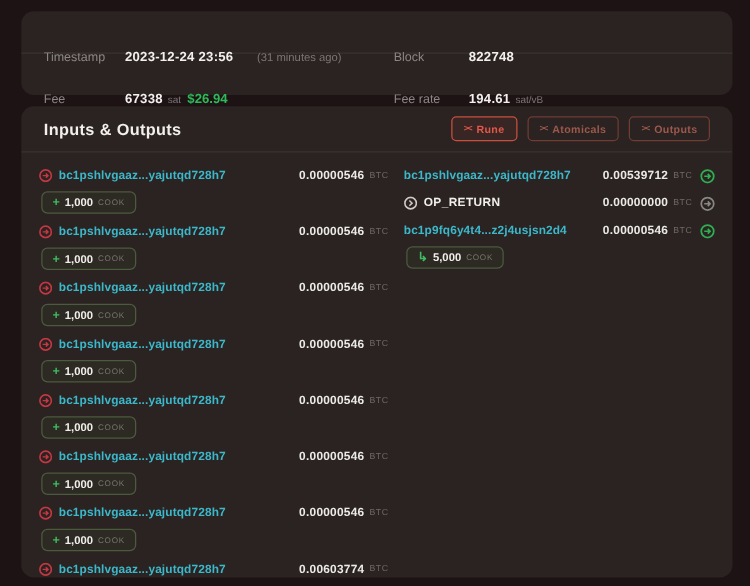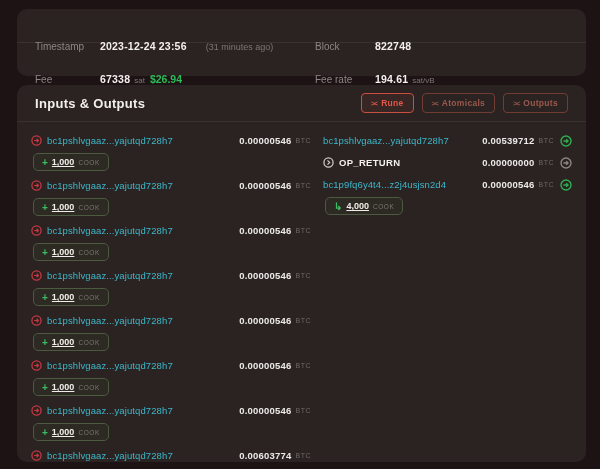--- a/index.html
+++ b/index.html
@@ -50,35 +50,35 @@
   .io-body { display:flex; padding:11px 14px 0 14px; gap:12px; }
   .col-inputs  { width:280px; }
   .col-outputs { flex:1; }
 
   .in-row { margin-bottom:7px; }
   .io-line { display:flex; align-items:center; height:15px; }
   .row-icon { display:flex; align-items:center; margin-right:5px; }
   .row-icon svg { display:block; }
   .in-icon { color:#c53843; }
   .addr {
-    font-size:9.5px; font-weight:normal; color:#3cb8cb; letter-spacing:.1px;
+    font-size:9.5px; font-weight:bold; color:#3cb8cb; letter-spacing:.1px;
     text-decoration:none; white-space:nowrap;
   }
   .spacer { flex:1; }
   .btc-val { font-size:9.5px; font-weight:bold; color:#eceae8; letter-spacing:.2px;margin-left:21px; }
   .btc-unit { font-size:7px; color:#6e6866; margin-left:4px; letter-spacing:.5px; }
 
   .rune-pill {
     display:inline-flex; align-items:center; gap:4px; height:18px;
     margin:5px 0 0 2px; padding:0 8px;
     border:1px solid #4c5a3f; border-radius:5px; background:rgba(80,110,60,0.10);
     cursor:pointer;
   }
   .rune-sign { color:#3dbd62; font-size:10px; font-weight:bold; }
-  .rune-amt  { color:#f0edeb; font-size:9px; font-weight:bold;text-decoration:underline; }
+  .rune-amt  { color:#f0edeb; font-size:9px; font-weight:bold; }
   .rune-tick { color:#7a7572; font-size:6.5px; letter-spacing:.6px; }
 
   .out-row { margin-bottom:7px; }
   .out-line { display:flex; align-items:center; height:15px; }
   .op-icon { color:#cfcac8; }
   .op-label { font-size:9.5px; font-weight:bold; color:#f2efed; letter-spacing:.3px; }
   .val-icon { color:#2fae52; margin-left:6px; display:flex; align-items:center; cursor:pointer; }
   .val-icon.grey { color:#8a8684; }
 </style>
 </head>
@@ -344,19 +344,19 @@
             <span class="btc-unit">BTC</span>
             <span class="val-icon">
               <svg width="12" height="12" viewBox="0 0 12 12">
                 <circle cx="6" cy="6" r="5" fill="none" stroke="currentColor" stroke-width="1.4"></circle>
                 <path d="M3.4 6h4.4M6.2 4.1 8.1 6 6.2 7.9" fill="none" stroke="currentColor" stroke-width="1.3"></path>
               </svg>
             </span>
           </div>
           <div class="rune-pill">
             <span class="rune-sign">↳</span>
-            <span class="rune-amt">4,000</span>
+            <span class="rune-amt">5,000</span>
             <span class="rune-tick">COOK</span>
           </div>
         </div>
       </div>
   </div>
 </div>
 
 </body></html>

